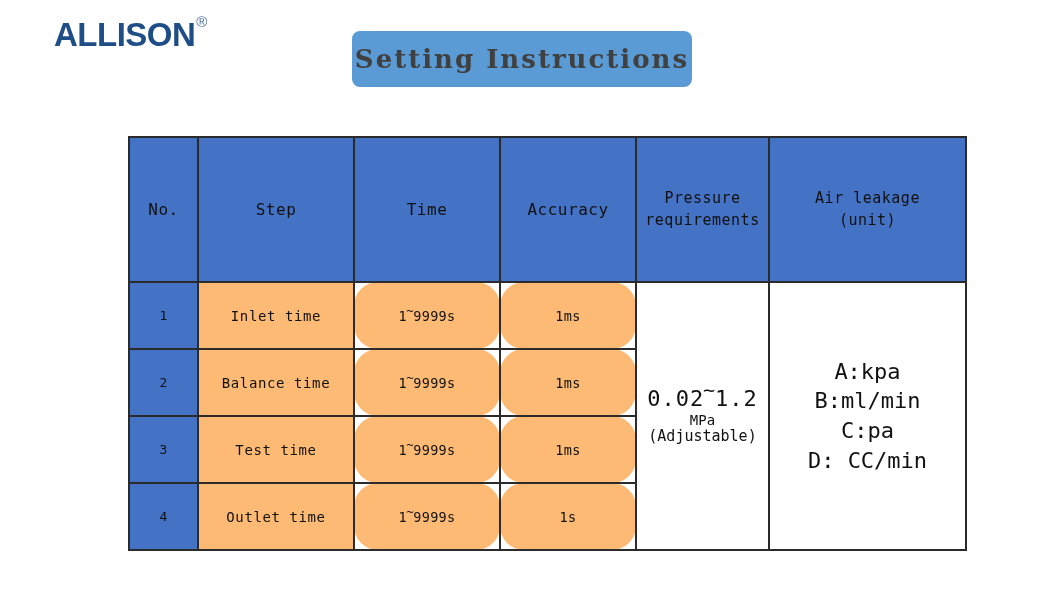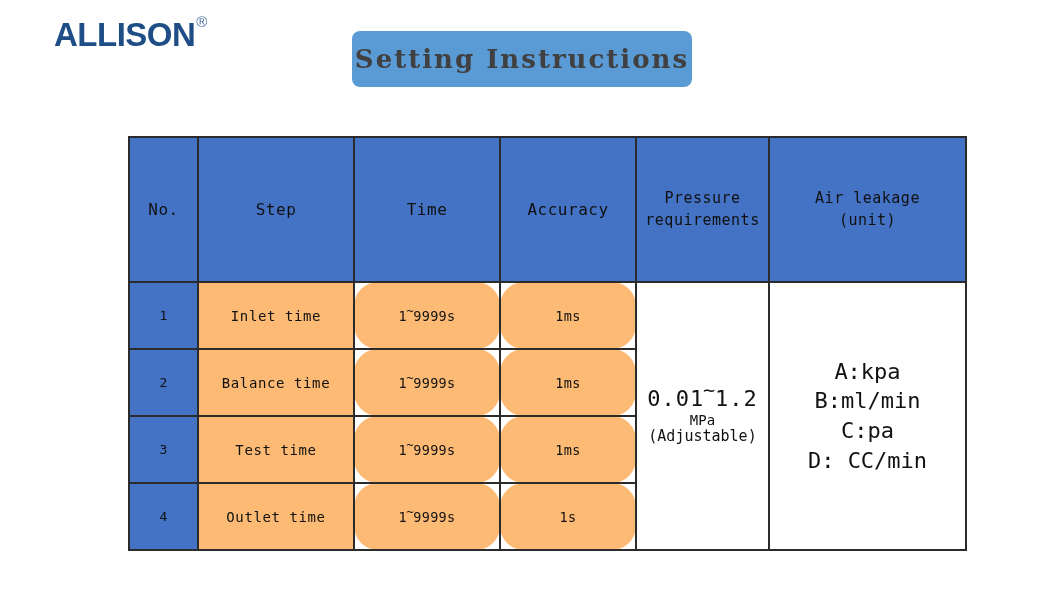--- a/index.html
+++ b/index.html
@@ -187,21 +187,21 @@
         <span>(unit)</span>
       </td>
     </tr>
 
     <tr>
       <td class="row-num">1</td>
       <td class="cell">Inlet time</td>
       <td class="cell num"><span>1</span><span class="tilde">~</span><span>9999s</span></td>
       <td class="cell num">1ms</td>
       <td class="merged" id="pressure-cell" rowspan="4">
-        <span class="press-l1"><span>0.01</span><span class="tilde">~</span><span>1.2</span></span>
+        <span class="press-l1"><span>0.02</span><span class="tilde">~</span><span>1.2</span></span>
         <span class="press-l2">MPa</span>
         <span class="press-l3">(Adjustable)</span>
       </td>
       <td class="merged" id="leak-cell" rowspan="4">
         <span class="leak-line">A:kpa</span>
         <span class="leak-line">B:ml/min</span>
         <span class="leak-line">C:pa</span>
         <span class="leak-line">D: CC/min</span>
       </td>
     </tr>

